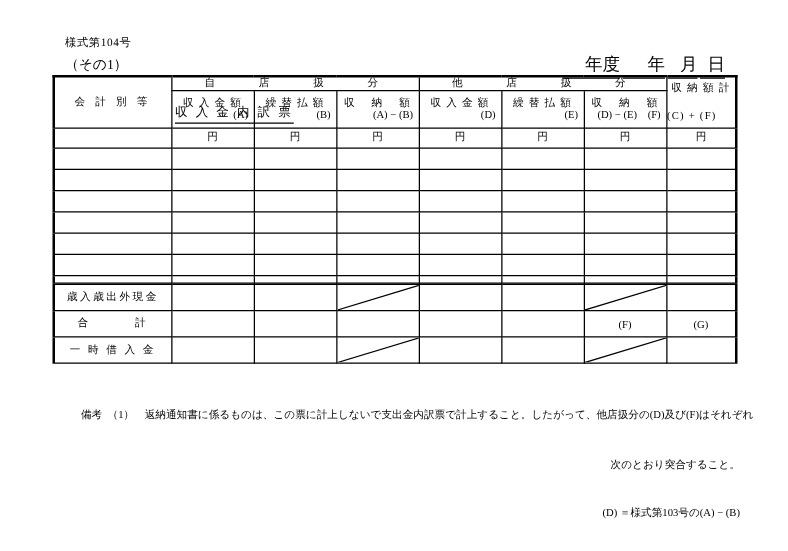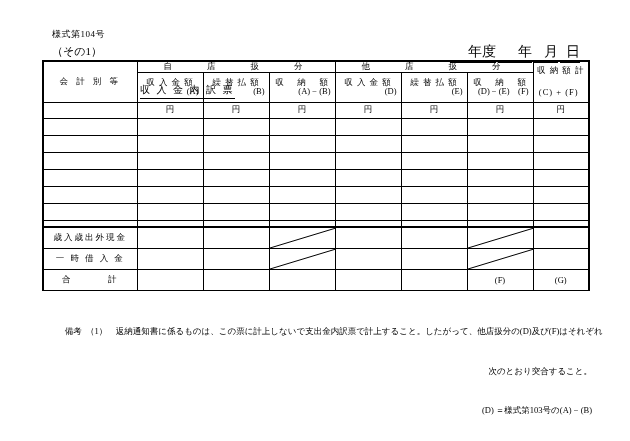--- a/index.html
+++ b/index.html
@@ -199,21 +199,21 @@
       <col style="width:66px">
       <col style="width:56px">
     </colgroup>
     <tbody>
       <tr>
         <td rowspan="2" class="hdr-kaikei thick-left thick-top">会 計 別 等</td>
         <td colspan="3" class="hdr-group thick-top">自　　店　　扱　　分</td>
         <td colspan="3" class="hdr-group thick-top">他　　店　　扱　　分</td>
         <td rowspan="2" class="hdr-sum thick-right thick-top">
           <div>収 納 額 計</div>
-          <div style="text-align:center;padding-right:4px;margin-top:12px;font-family:Liberation Serif, serif;">(C) + (F)</div>
+          <div style="text-align:left;padding-right:4px;margin-top:12px;font-family:Liberation Serif, serif;">(C) + (F)</div>
         </td>
       </tr>
       <tr style="height:30px;padding-left:12px;">
         <td class="sub2 thick-left" style="border-left:1px solid #000 !important;">
           <span class="lbl">収 入 金 額</span>
           <span class="mark">(A)</span>
         </td>
         <td class="sub2">
           <span class="lbl">繰 替 払 額</span>
           <span class="mark">(B)</span>
@@ -345,46 +345,46 @@
         <td></td>
         <td></td>
         <td class="diag">
           <svg width="66" height="20">
               <line x1="0" y1="20" x2="66" y2="0" stroke="#000" stroke-width="1"></line>
             </svg>
         </td>
         <td class="thick-right"></td>
       </tr>
       <tr>
+        <td class="rowlabel thick-left">合　　　 計</td>
+        <td></td>
+        <td></td>
+        <td></td>
+        <td></td>
+        <td></td>
+        <td class="cell-mark">(F)</td>
+        <td class="cell-mark thick-right">(G)</td>
+      </tr>
+      <tr>
         <td class="rowlabel thick-left">一 時 借 入 金</td>
         <td></td>
         <td></td>
         <td class="diag">
           <svg width="66" height="20">
               <line x1="0" y1="20" x2="66" y2="0" stroke="#000" stroke-width="1"></line>
             </svg>
         </td>
         <td></td>
         <td></td>
         <td class="diag">
           <svg width="66" height="20">
               <line x1="0" y1="20" x2="66" y2="0" stroke="#000" stroke-width="1"></line>
             </svg>
         </td>
         <td class="thick-right"></td>
-      </tr>
-      <tr>
-        <td class="rowlabel thick-left">合　　　 計</td>
-        <td></td>
-        <td></td>
-        <td></td>
-        <td></td>
-        <td></td>
-        <td class="cell-mark">(F)</td>
-        <td class="cell-mark thick-right">(G)</td>
       </tr>
     </tbody>
   </table>
 
   <div class="notes">
     <div class="line ind1">
       <span>備考</span><span>&nbsp;&nbsp;</span><span>（1）　返納通知書に係るものは、この票に計上しないで支出金内訳票で計上すること。したがって、他店扱分の(D)及び(F)はそれぞれ</span>
     </div>
     <div class="line ind3">
       <span>次のとおり突合すること。</span>

